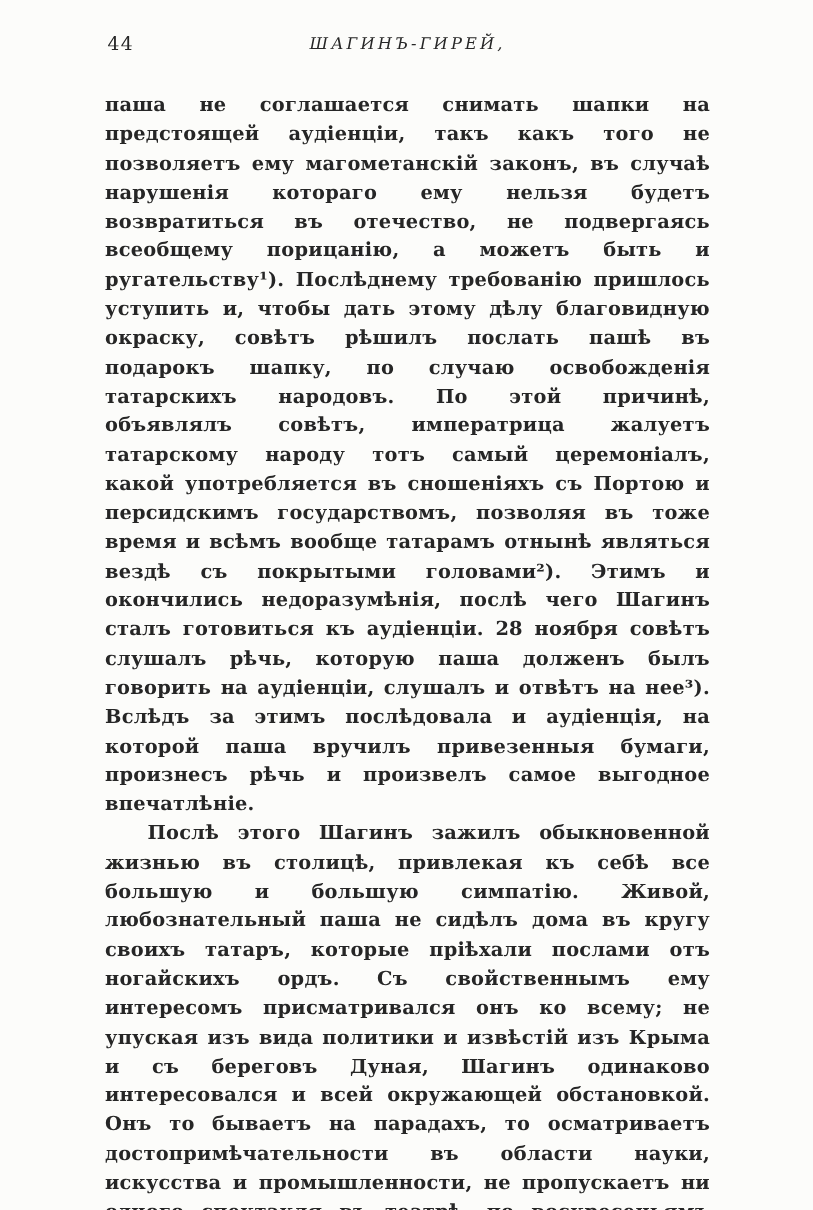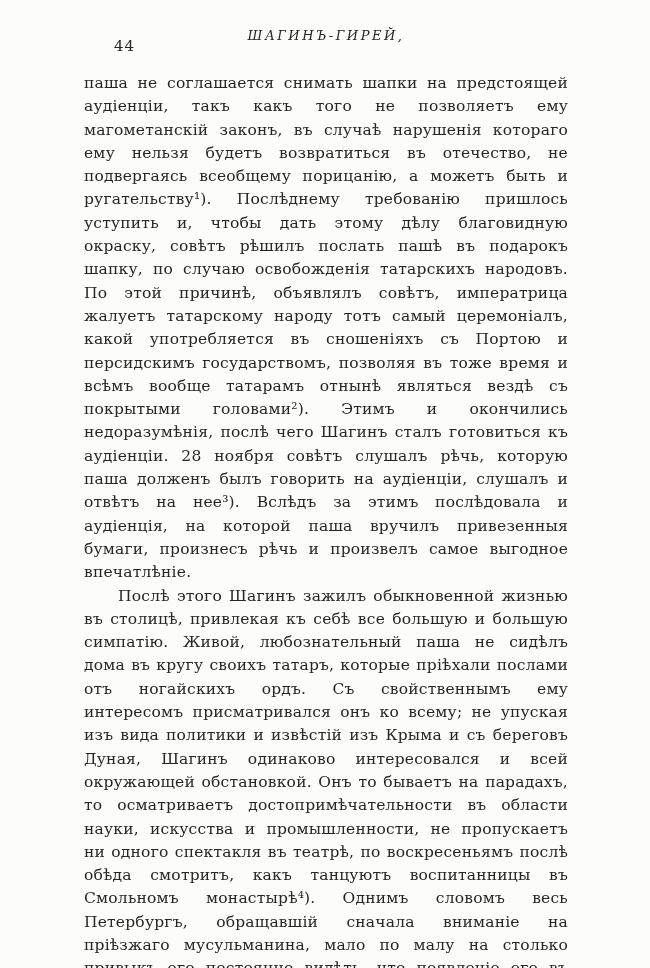--- a/index.html
+++ b/index.html
@@ -23,42 +23,42 @@
     overflow: hidden;
   }
   .header {
     position: relative;
     height: 22px;
     margin-bottom: 24px;
   }
   .page-number {
     position: absolute;
     left: 2px;
-    top: 11px;
+    top: 0;
     font-size: 15px;
     letter-spacing: 1px;
-    margin-left: 28px;
   }
   .running-title {
     display: block;
     text-align: center;
     font-size: 13px;
     letter-spacing: 2.5px;
     padding-top: 2px;
     font-style: italic;
   }
   .body-text {
     font-size: 15.5px;
     line-height: 23.3px;
     text-align: justify;
     letter-spacing: 0.2px;
     word-spacing: 1px;
   }
   .para {
     margin: 0;
+    font-weight: bold;
   }
   .para.indent {
     text-indent: 34px;
   }
 </style>
 </head>
 <body>
 
 <div class="page">
 

